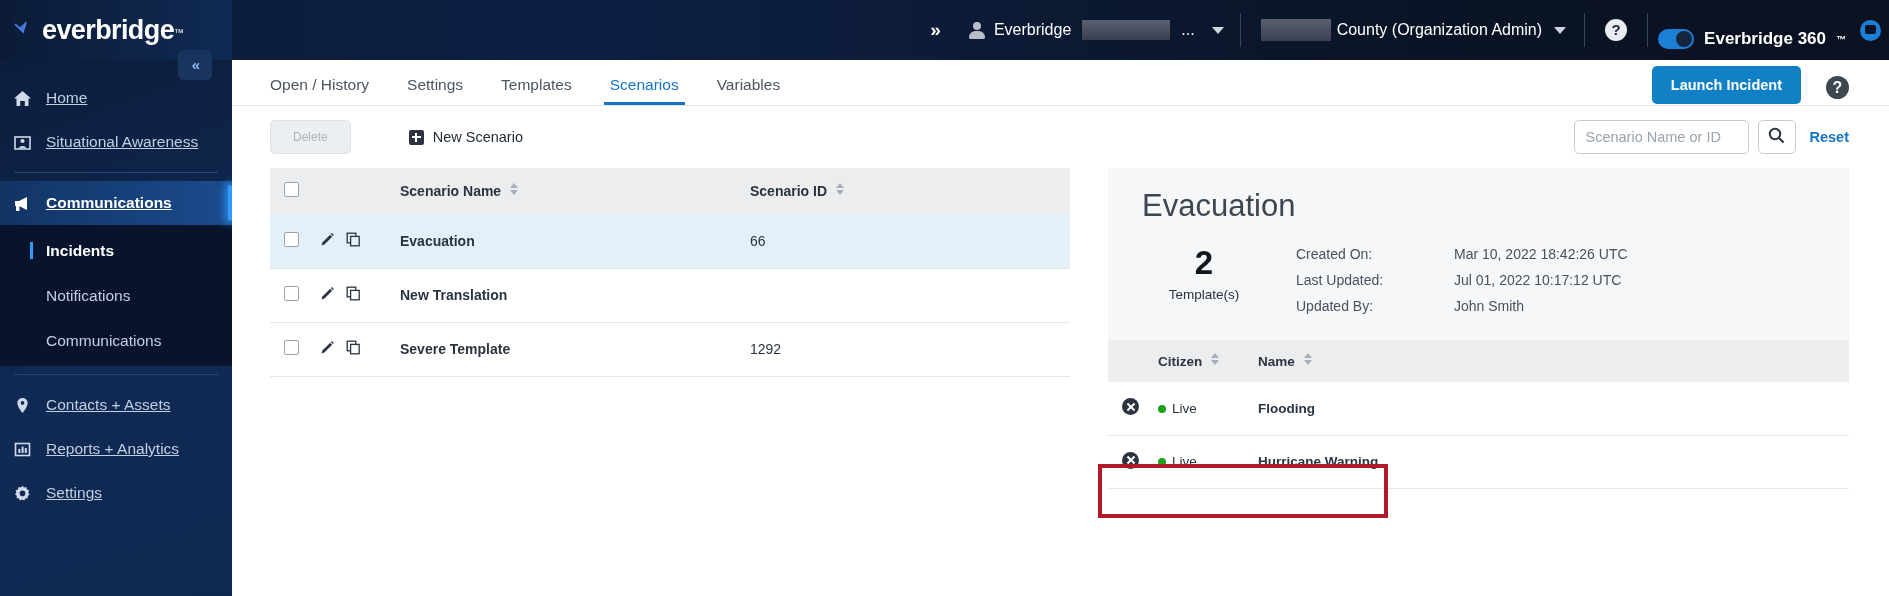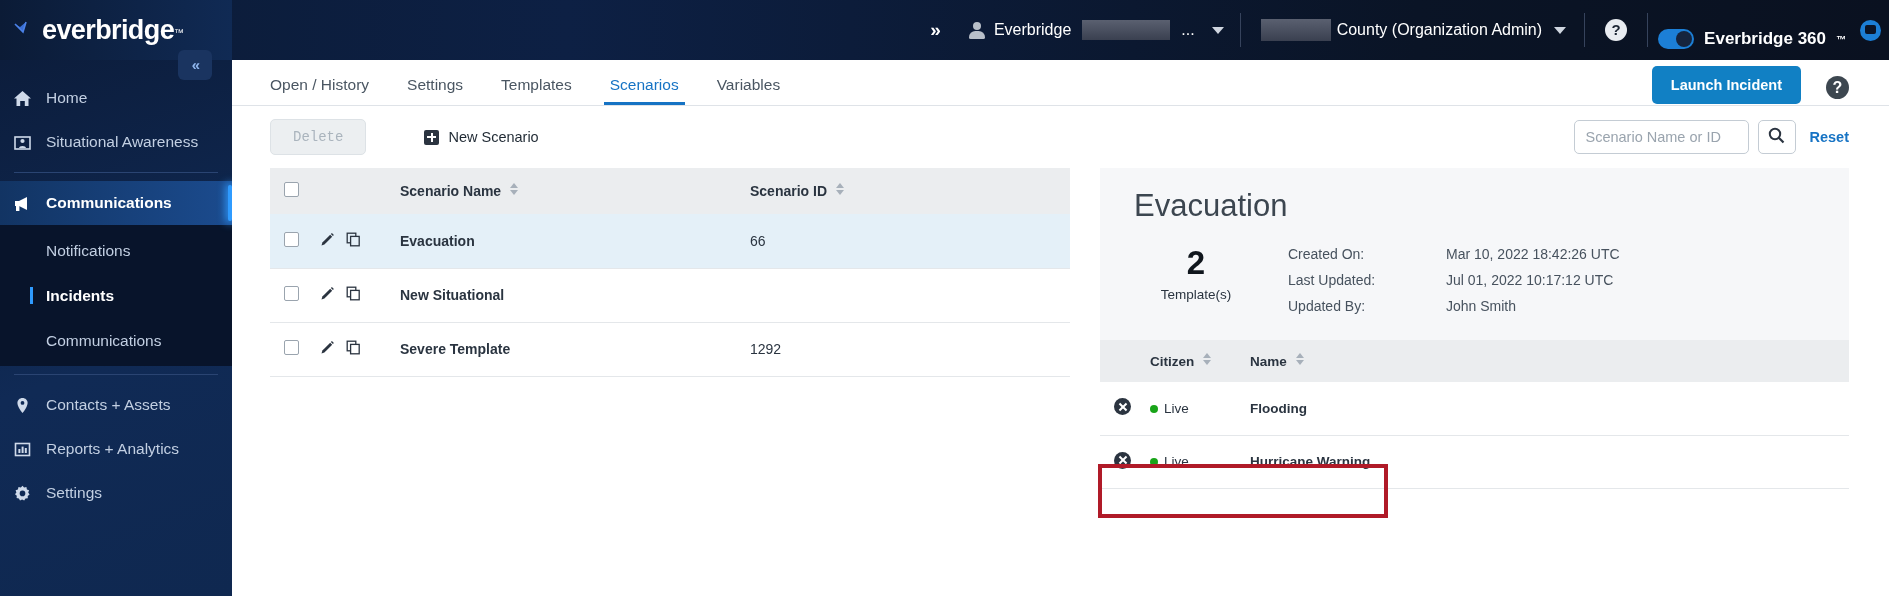--- a/index.html
+++ b/index.html
@@ -107,21 +107,21 @@
   .collapse-btn {
     position: absolute; top: -10px; right: 20px;
     width: 34px; height: 30px; border-radius: 6px;
     background: #1a3460; color: #8fb6ee;
     font-size: 15px; font-weight: 700; line-height: 30px; text-align: center;
     cursor: pointer; letter-spacing: -2px; z-index: 5;
   }
   .nav-item {
     display: flex; align-items: center; gap: 14px;
     height: 44px; padding-left: 13px; font-size: 15.5px;
-    color: #c2cfe2; cursor: pointer; position: relative;
+    color: #c2cfe2; cursor: pointer; position: relative; text-decoration: underline;
   }
   .nav-item.active {
     background: linear-gradient(90deg, #123463 0%, #1b4b8e 100%);
     color: #ffffff; font-weight: 700;
   }
   .nav-item.active::after {
     content: ""; position: absolute; right: 0; top: 4px; bottom: 4px;
     width: 4px; background: #2f9bff; border-radius: 2px;
     box-shadow: 0 0 9px 2px #2f9bff;
   }
@@ -172,21 +172,21 @@
     font-size: 16px; line-height: 23px; text-align: center; cursor: pointer;
   }
 
   
   .toolbar {
     height: 62px; display: flex; align-items: center;
     padding: 0 40px 0 38px; position: relative;
   }
   .btn-delete {
     background: #eceff1; color: #aab4bd; border: 1px solid #dde2e6;
-    border-radius: 5px; font-size: 14px; padding: 9px 22px; cursor: not-allowed; font-family: Liberation Mono, monospace;
+    border-radius: 5px; font-size: 12px; padding: 9px 22px; cursor: not-allowed;
   }
   .new-scenario {
     display: flex; align-items: center; gap: 9px;
     margin-left: 58px; font-size: 14.5px; color: #1f2933; cursor: pointer;
   }
   .plus-box {
     width: 15px; height: 15px; background: #2b3440; border-radius: 2px;
     position: relative; flex: none;
   }
   .plus-box::before, .plus-box::after {
@@ -209,21 +209,21 @@
     width: 38px; height: 34px; border: 1px solid #c4ccd4; border-radius: 5px;
     background: #ffffff; cursor: pointer; display: flex;
     align-items: center; justify-content: center;
   }
   .reset-link {
     color: #1673c4; font-size: 14.5px; font-weight: 700; cursor: pointer; margin-left: 5px;
   }
 
   
   .content {
-    display: flex; padding: 0 40px 0 38px; gap: 30px;
+    display: flex; padding: 0 40px 0 38px; gap: 38px;
   }
   .left-pane { width: 800px; flex: none; }
   .right-pane { flex: 1 1 auto; background: #f6f7f9; }
 
   
   table.grid { width: 100%; border-collapse: collapse; }
   .grid thead th {
     background: #ebedef; text-align: left;
     font-size: 14px; font-weight: 700; color: #2a3440;
     padding: 13px 0; height: 46px;
@@ -384,25 +384,25 @@
     <span class="nav-icon">
       <svg width="19" height="19" viewBox="0 0 19 19">
         <path d="M2 7 H6 L14 3 V16 L6 12 H2 Z" fill="#ffffff"></path>
         <rect x="3" y="12" width="3.4" height="5" fill="#ffffff"></rect>
       </svg>
     </span>
     <span>Communications</span>
   </div>
 
   <div class="subgroup">
+    <div class="sub-item active">
+      <span>Incidents</span>
+    </div>
     <div class="sub-item">
       <span>Notifications</span>
-    </div>
-    <div class="sub-item active">
-      <span>Incidents</span>
     </div>
     <div class="sub-item">
       <span>Communications</span>
     </div>
   </div>
 
   <div class="nav-sep"></div>
 
   <div class="nav-item">
     <span class="nav-icon">
@@ -532,21 +532,21 @@
                     </svg>
                 </span>
                 <span>
                   <svg width="15" height="15" viewBox="0 0 15 15">
                       <rect x="1.2" y="1.2" width="8.6" height="9.6" fill="none" stroke="#2b3440" stroke-width="1.3"></rect>
                       <rect x="4.6" y="4.4" width="8.6" height="9.4" fill="#ffffff" stroke="#2b3440" stroke-width="1.3"></rect>
                     </svg>
                 </span>
               </span>
             </td>
-            <td class="col-name">New Situational</td>
+            <td class="col-name">New Translation</td>
             <td class="col-id"></td>
           </tr>
 
           <tr>
             <td class="col-check">
               <span class="chk"></span>
             </td>
             <td class="col-icons">
               <span class="row-icons">
                 <span>

